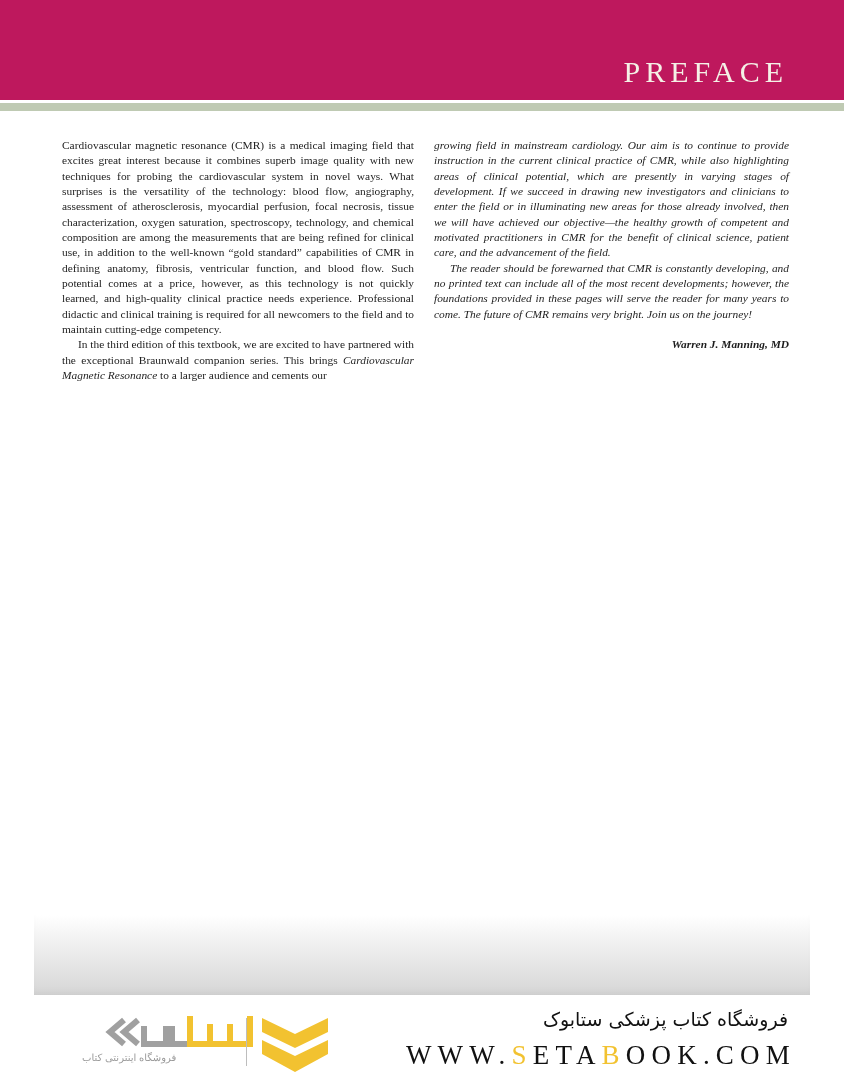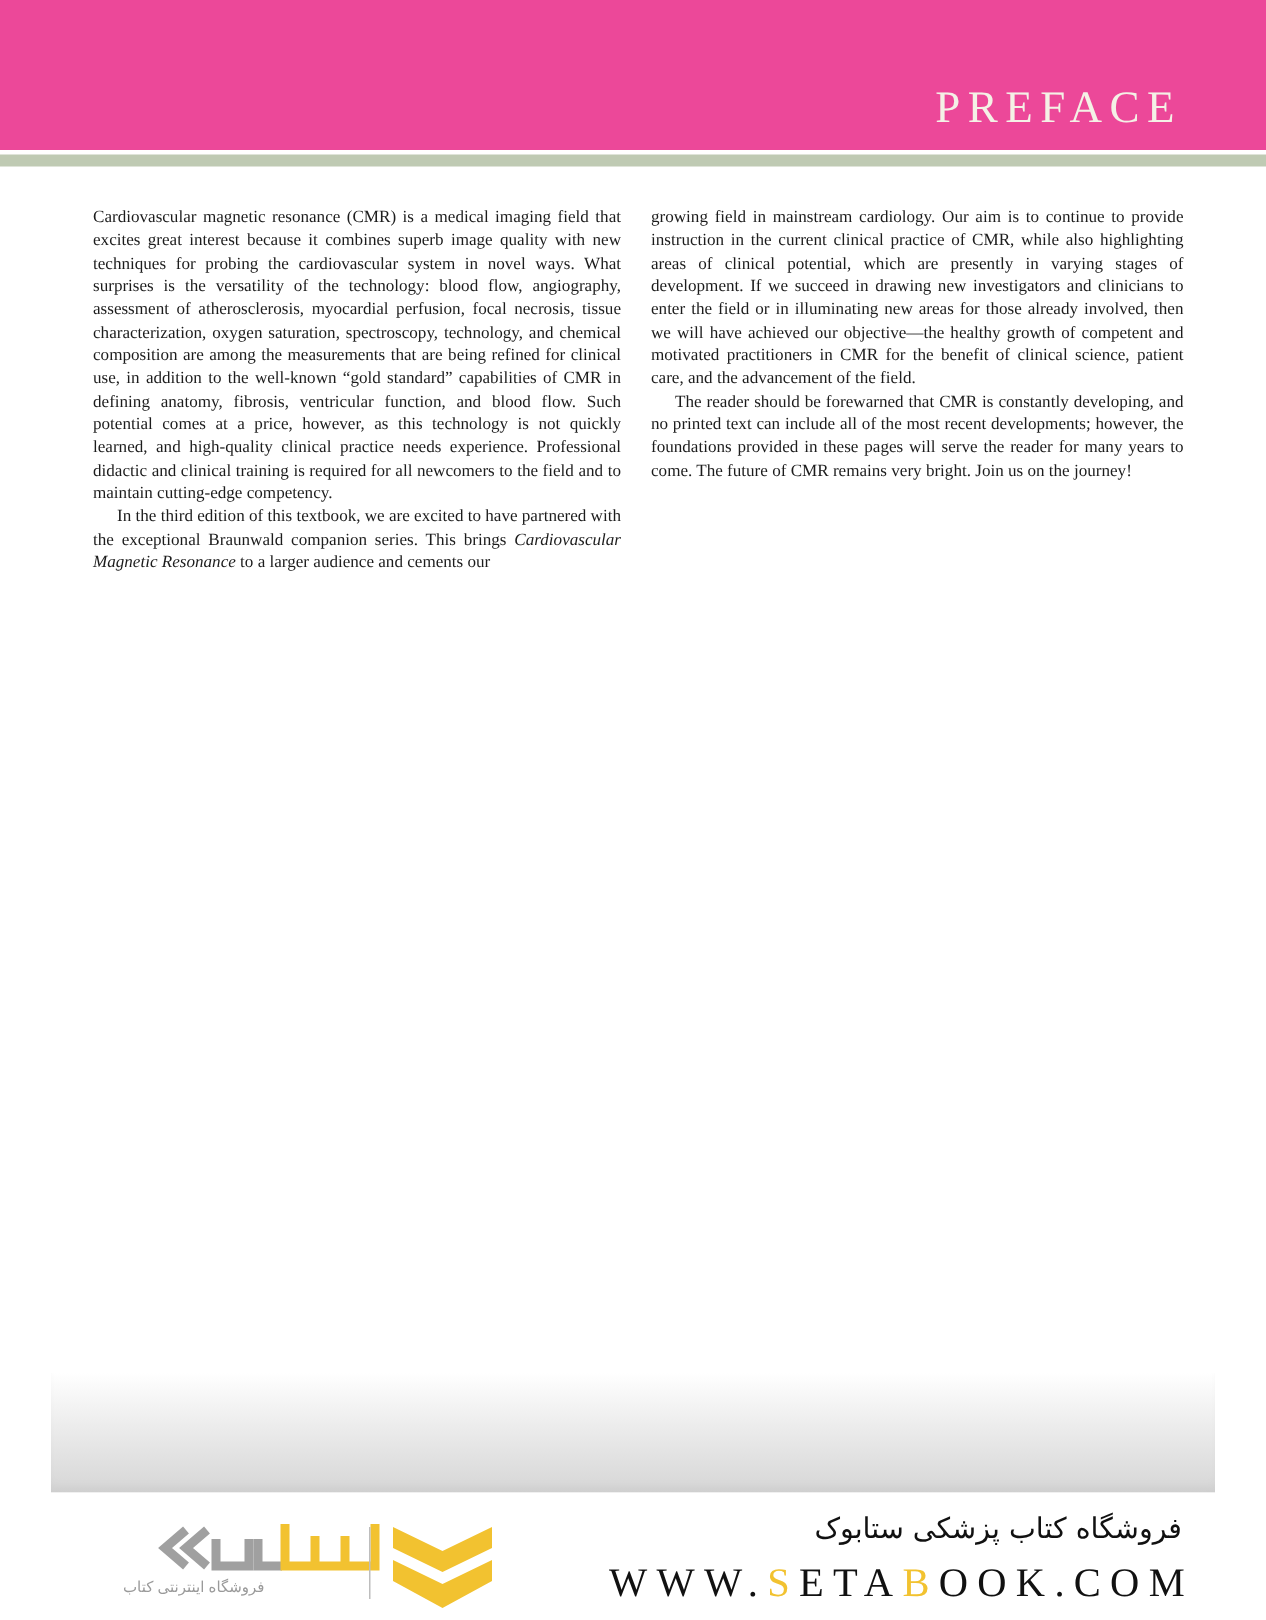--- a/index.html
+++ b/index.html
@@ -4,38 +4,38 @@
 <style>
   html, body { margin: 0; padding: 0; }
   body {
     width: 844px; height: 1080px; position: relative; overflow: hidden;
     background: #ffffff;
     font-family: "Liberation Serif", "DejaVu Serif", serif;
     color: #1c1c1c;
   }
   .header {
     position: absolute; left: 0; top: 0; width: 844px; height: 100px;
-    background: #ec4899;
+    background: #be185d;
   }
   .header-title {
     position: absolute; right: 56px; top: 54px;
     font-family: "Liberation Serif", serif;
     font-size: 30px; letter-spacing: 5px; color: #f4f1e6;
     line-height: 36px;
   }
   .rule-white { position: absolute; left: 0; top: 100px; width: 844px; height: 3px; background: #ffffff; }
   .rule-light { position: absolute; left: 0; top: 103px; width: 844px; height: 8px; background: #bfcab3; }
 
   .col {
     position: absolute; top: 138px;
     font-size: 11.4px; line-height: 15.35px; text-align: justify;
     hyphens: manual;
   }
   .col-left { left: 62px; width: 352px; }
-  .col-right { left: 434px; width: 355px; }
+  .col-right { left: 434px; width: 355px; font-style: italic; }
   .col p { margin: 0; }
   .col p.indent { text-indent: 16px; }
   .col em { font-style: italic; }
 
   .signatures {
     margin-top: 15px; text-align: right; font-weight: bold;
     font-size: 11.4px; line-height: 15.5px;
   }
 
   .fade {
@@ -80,20 +80,21 @@
 
 <div class="col col-left">
   <p>Cardiovascular magnetic resonance (CMR) is a medical imaging field that excites great interest because it combines superb image quality with new techniques for probing the cardiovascular system in novel ways. What surprises is the versatility of the technology: blood flow, angiography, assessment of atherosclerosis, myocardial perfusion, focal necrosis, tissue characterization, oxygen saturation, spectroscopy, tech­nology, and chemical composition are among the measurements that are being refined for clinical use, in addition to the well-known “gold standard” capabilities of CMR in defining anatomy, fibrosis, ventricular function, and blood flow. Such potential comes at a price, however, as this technology is not quickly learned, and high-quality clinical practice needs experience. Professional didactic and clinical training is required for all newcomers to the field and to maintain cutting-edge competency.</p>
   <p class="indent"><span>In the third edition of this textbook, we are excited to have partnered with the exceptional Braunwald companion series. This brings </span><em>Cardio­vascular Magnetic Resonance</em><span> to a larger audience and cements our</span></p>
 </div>
 
 <div class="col col-right">
   <p>growing field in mainstream cardiology. Our aim is to continue to provide instruction in the current clinical practice of CMR, while also highlighting areas of clinical potential, which are presently in varying stages of development. If we succeed in drawing new investigators and clinicians to enter the field or in illuminating new areas for those already involved, then we will have achieved our objective—the healthy growth of competent and motivated practitioners in CMR for the benefit of clinical science, patient care, and the advancement of the field.</p>
   <p class="indent">The reader should be forewarned that CMR is constantly developing, and no printed text can include all of the most recent developments; however, the foundations provided in these pages will serve the reader for many years to come. The future of CMR remains very bright. Join us on the journey!</p>
   <div class="signatures">
+    <div>Warren J. Manning, MD</div>
   </div>
 </div>
 
 <div class="fade"></div>
 
 <div class="footer"></div>
 
 <div class="logo">
   <svg class="logo-fa-brand" viewBox="0 0 150 40">
 

